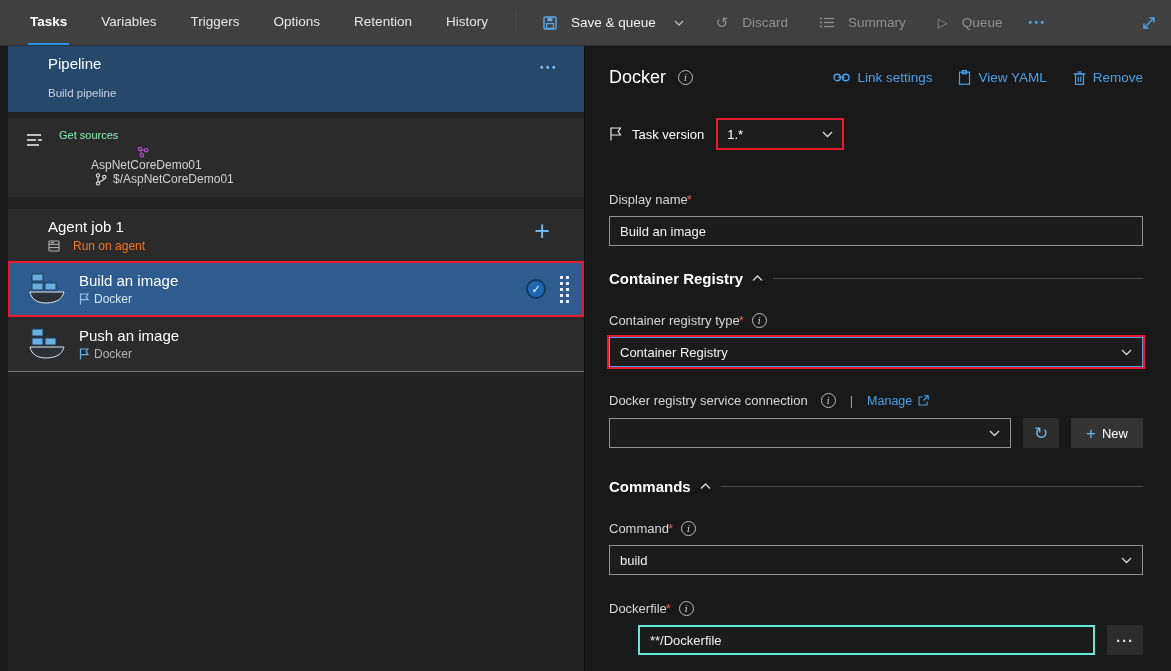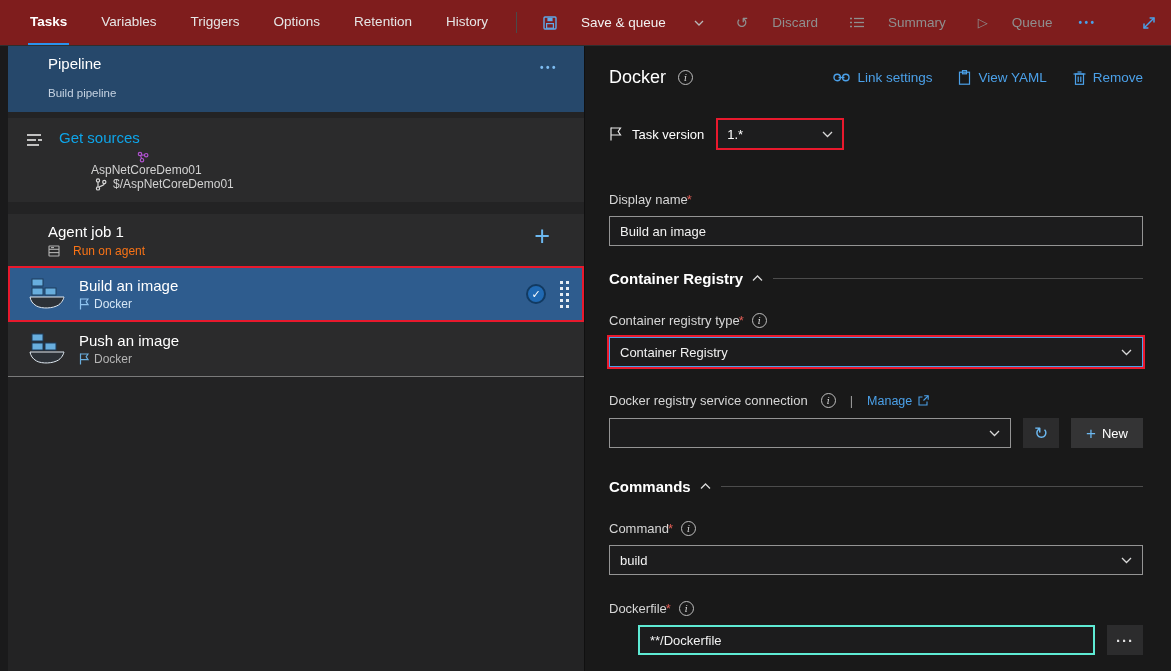--- a/index.html
+++ b/index.html
@@ -7,31 +7,31 @@
   body {
     background:#191919;
     font-family:"Liberation Sans", sans-serif;
     color:#f0f0f0;
     font-size:13px;
   }
   svg { display:block; }
 
   
   .topbar {
-    height:46px; background:#7f1d1d; display:flex; align-items:stretch;
+    height:46px; background:#404040; display:flex; align-items:stretch;
     padding-left:28px; border-bottom:1px solid #2e2e2e;
   }
   .tabs { display:flex; gap:30px; align-items:stretch; }
   .tab {
     display:flex; align-items:center; color:#e6e6e6; font-size:13.5px;
     border-bottom:2px solid transparent; padding:0 2px; cursor:default;
   }
   .tab.active { color:#ffffff; font-weight:bold; border-bottom-color:#2a93ee; }
   .tb-sep { width:1px; background:#4a4a4a; margin:12px 26px; }
-  .tb-item { display:flex; align-items:center; gap:24px; font-size:13.5px; }
+  .tb-item { display:flex; align-items:center; gap:14px; font-size:13.5px; }
   .tb-item.enabled { color:#f2f2f2; }
   .tb-item.disabled { color:#8f8f8f; }
   .tb-item + .tb-item { margin-left:32px; }
   .glyph { font-size:15px; line-height:1; }
   .dots-btn { color:#4ba0e8; font-size:10px; font-weight:bold; letter-spacing:2.5px; margin-left:26px; display:flex; align-items:center; }
   .expand-btn { margin-left:auto; margin-right:14px; display:flex; align-items:center; }
 
   
   .main { display:flex; height:625px; }
   .rail { width:8px; background:#1a1a1b; }
@@ -42,21 +42,21 @@
   .pipeline-header {
     height:66px; background:#26486b; padding:9px 0 0 40px; position:relative; flex:none;
   }
   .pipeline-title { font-size:15px; color:#ffffff; }
   .pipeline-sub { font-size:11.5px; color:#c6d3e2; margin-top:15px; }
   .pl-dots { position:absolute; right:26px; top:16px; color:#7fbdf2; font-size:10px; font-weight:bold; letter-spacing:2.5px; }
 
   .block { background:#2b2b2c; flex:none; }
   .sources-block { margin-top:6px; padding:11px 0 11px 18px; display:flex; }
   .sources-text { margin-left:13px; }
-  .sources-title { font-size:15px; color:#0ea5e9; }
+  .sources-title { font-size:11px; color:#86efac; }
   .sources-row { display:flex; align-items:center; margin-top:5px; font-size:12px; color:#d2d2d2;flex-direction:column; }
   .sources-row .ic { margin-right:6px; }
   .src-path { margin-left:36px; display:flex; align-items:center; }
 
   .agent-block { margin-top:12px; border-bottom:1px solid #7a7a7a; }
   .agent-header { position:relative; padding:9px 0 8px 40px; }
   .agent-title { font-size:15px; color:#fff; }
   .agent-sub { display:flex; align-items:center; gap:13px; margin-top:4px; font-size:12px; color:#f97316; }
   .add-task-btn { position:absolute; right:34px; top:9px; color:#6cb8f0; font-size:27px; font-weight:200; line-height:1; cursor:default; }
 

